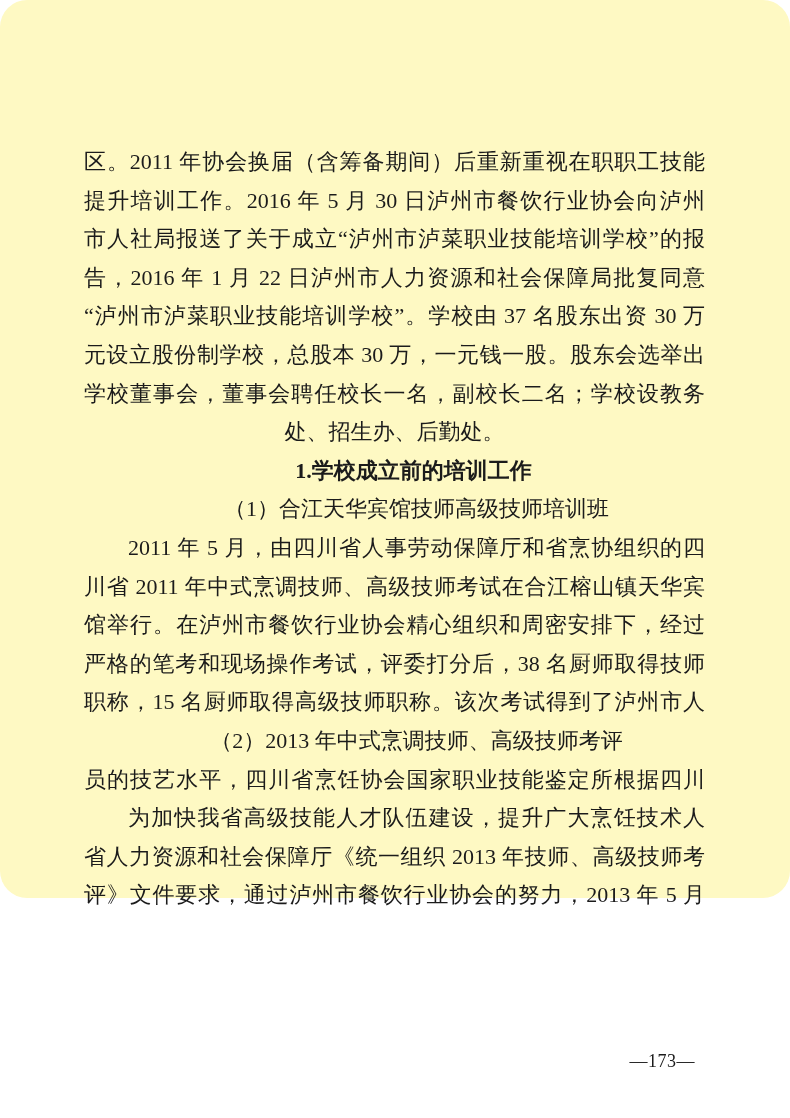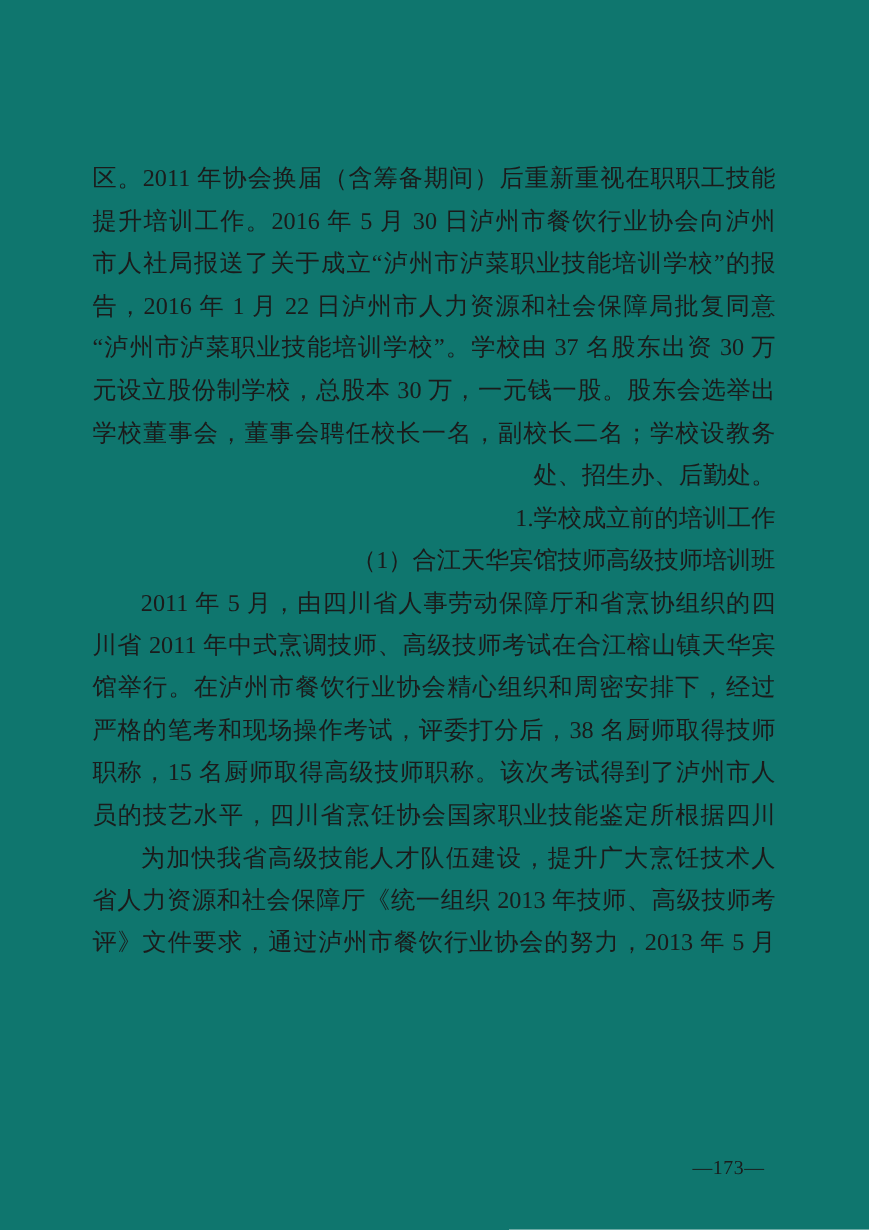--- a/index.html
+++ b/index.html
@@ -6,45 +6,46 @@
     margin: 0;
     padding: 0;
     width: 790px;
     height: 1118px;
     background: #ffffff;
     overflow: hidden;
   }
   .page {
     position: relative;
     width: 790px;
-    height: 1118px;
-    background: #0f766e;
+    height: 898px;
+    background: #fef9c3;
     font-family: "Liberation Serif", "DejaVu Serif", serif;
     color: #1b1b1b;
+    border-radius: 27px;
   }
   .page-body {
     position: absolute;
     left: 84px;
     top: 143px;
     width: 621px;
     font-size: 22px;
     line-height: 38.6px;
   }
   .ln {
-    text-align: right;
+    text-align: center;
   }
   .j {
     text-align: justify;
     text-align-last: justify;
   }
   .indent {
     padding-left: 44px;
   }
   .heading {
-    font-weight: 400;
+    font-weight: 700;
     padding-left: 38px;
   }
   .footer {
     position: absolute;
     top: 1049px;
     right: 95px;
     font-size: 18px;
     line-height: 24px;
     color: #1b1b1b;
     letter-spacing: 0.5px;
@@ -64,20 +65,21 @@
     <div class="ln j">元设立股份制学校，总股本 30 万，一元钱一股。股东会选举出</div>
     <div class="ln j">学校董事会，董事会聘任校长一名，副校长二名；学校设教务</div>
     <div class="ln">处、招生办、后勤处。</div>
     <div class="ln heading">1.学校成立前的培训工作</div>
     <div class="ln indent">（1）合江天华宾馆技师高级技师培训班</div>
     <div class="ln indent j">2011 年 5 月，由四川省人事劳动保障厅和省烹协组织的四</div>
     <div class="ln j">川省 2011 年中式烹调技师、高级技师考试在合江榕山镇天华宾</div>
     <div class="ln j">馆举行。在泸州市餐饮行业协会精心组织和周密安排下，经过</div>
     <div class="ln j">严格的笔考和现场操作考试，评委打分后，38 名厨师取得技师</div>
     <div class="ln j">职称，15 名厨师取得高级技师职称。该次考试得到了泸州市人</div>
+    <div class="ln indent">（2）2013 年中式烹调技师、高级技师考评</div>
     <div class="ln j">员的技艺水平，四川省烹饪协会国家职业技能鉴定所根据四川</div>
     <div class="ln indent j">为加快我省高级技能人才队伍建设，提升广大烹饪技术人</div>
     <div class="ln j">省人力资源和社会保障厅《统一组织 2013 年技师、高级技师考</div>
     <div class="ln j">评》文件要求，通过泸州市餐饮行业协会的努力，2013 年 5 月</div>
   </div>
 
   <div class="footer">—173—</div>
 
 </div>
 

